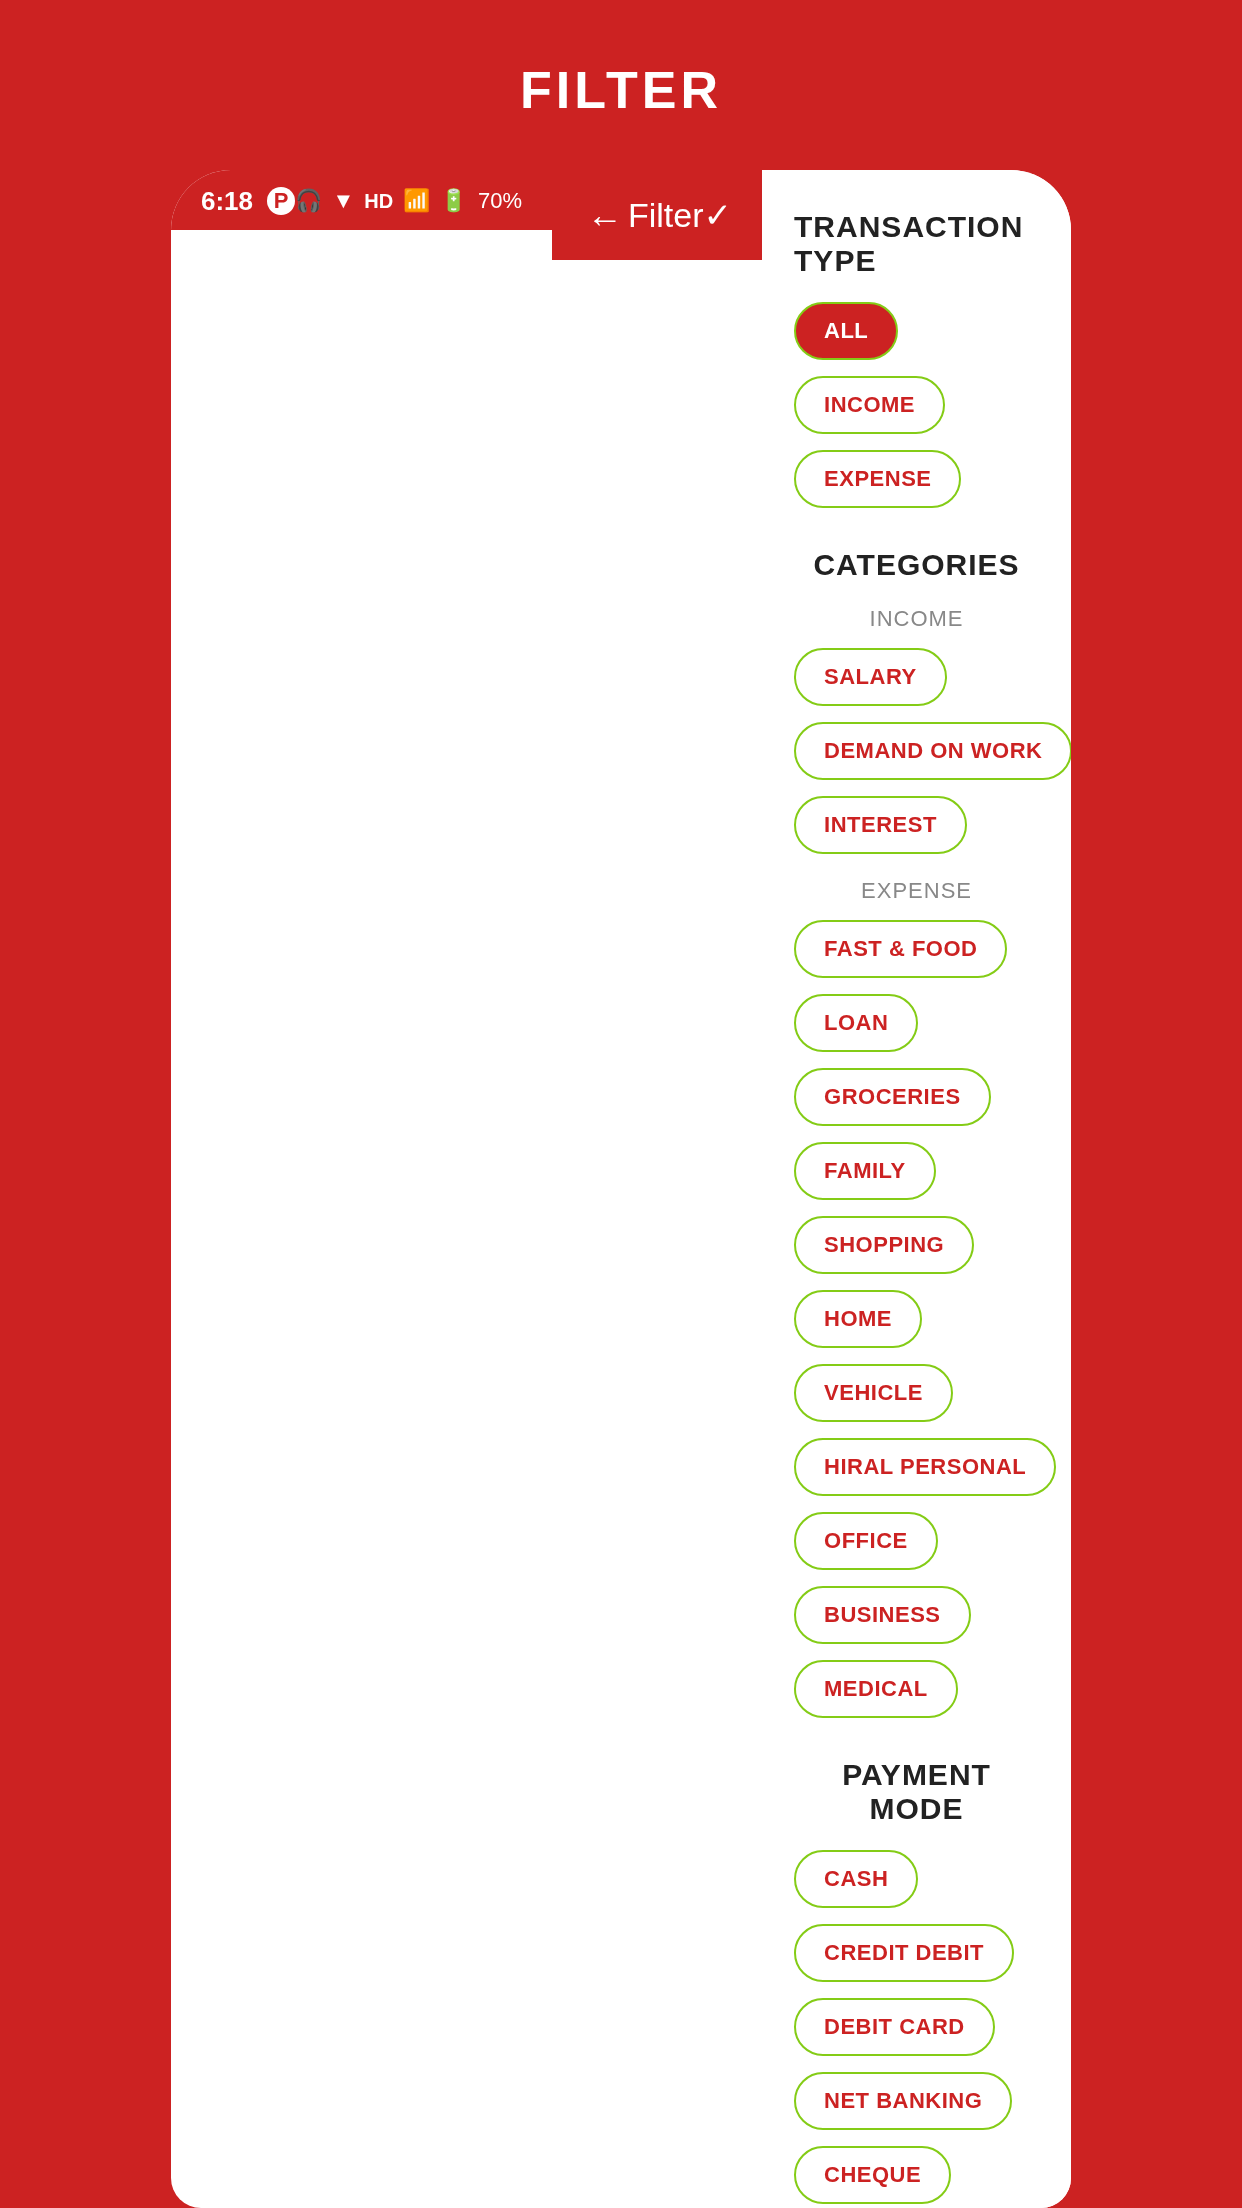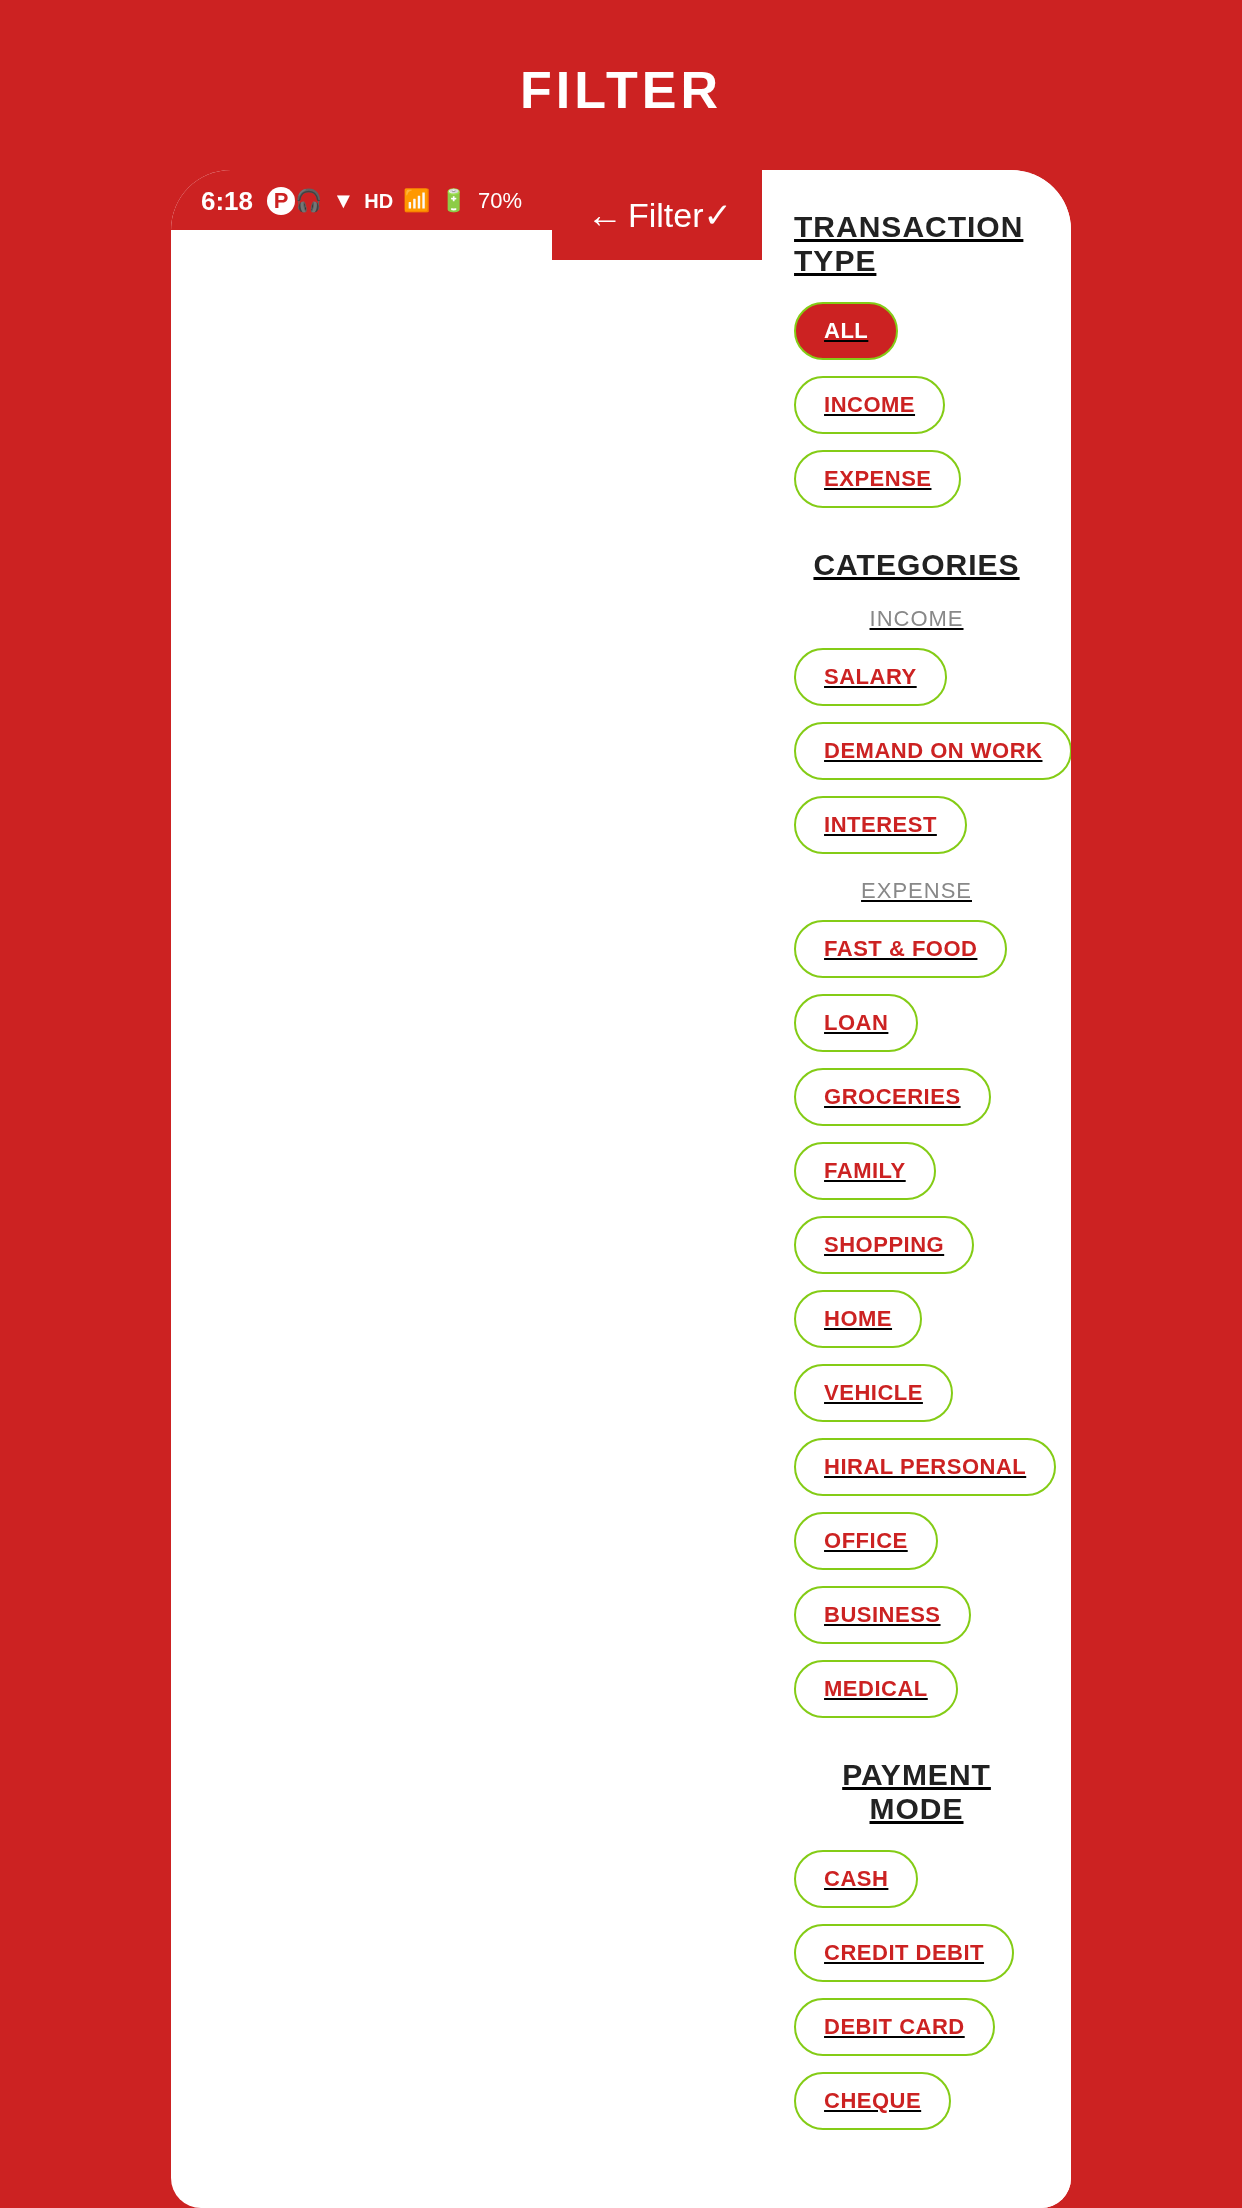--- a/index.html
+++ b/index.html
@@ -107,21 +107,20 @@
       font-size: 34px;
       cursor: pointer;
     }
 
     
     .content {
       background: white;
       flex: 1;
       padding: 40px 32px;
       overflow-y: auto;
-      text-decoration: underline;
     }
 
     .section-title {
       font-size: 30px;
       font-weight: bold;
       color: #222;
       letter-spacing: 1px;
       margin-bottom: 24px;
     }
 
@@ -240,18 +239,19 @@
     </div>
 
     <div class="section-gap">
       <div class="section-title">PAYMENT MODE</div>
       <div class="chip-row">
         <div class="chip">CASH</div>
         <div class="chip">CREDIT DEBIT</div>
         <div class="chip">DEBIT CARD</div>
       </div>
       <div class="chip-row">
+        <div class="chip">NET BANKING</div>
         <div class="chip">CHEQUE</div>
       </div>
     </div>
 
   </div>
 </div>
 
 </body></html>

